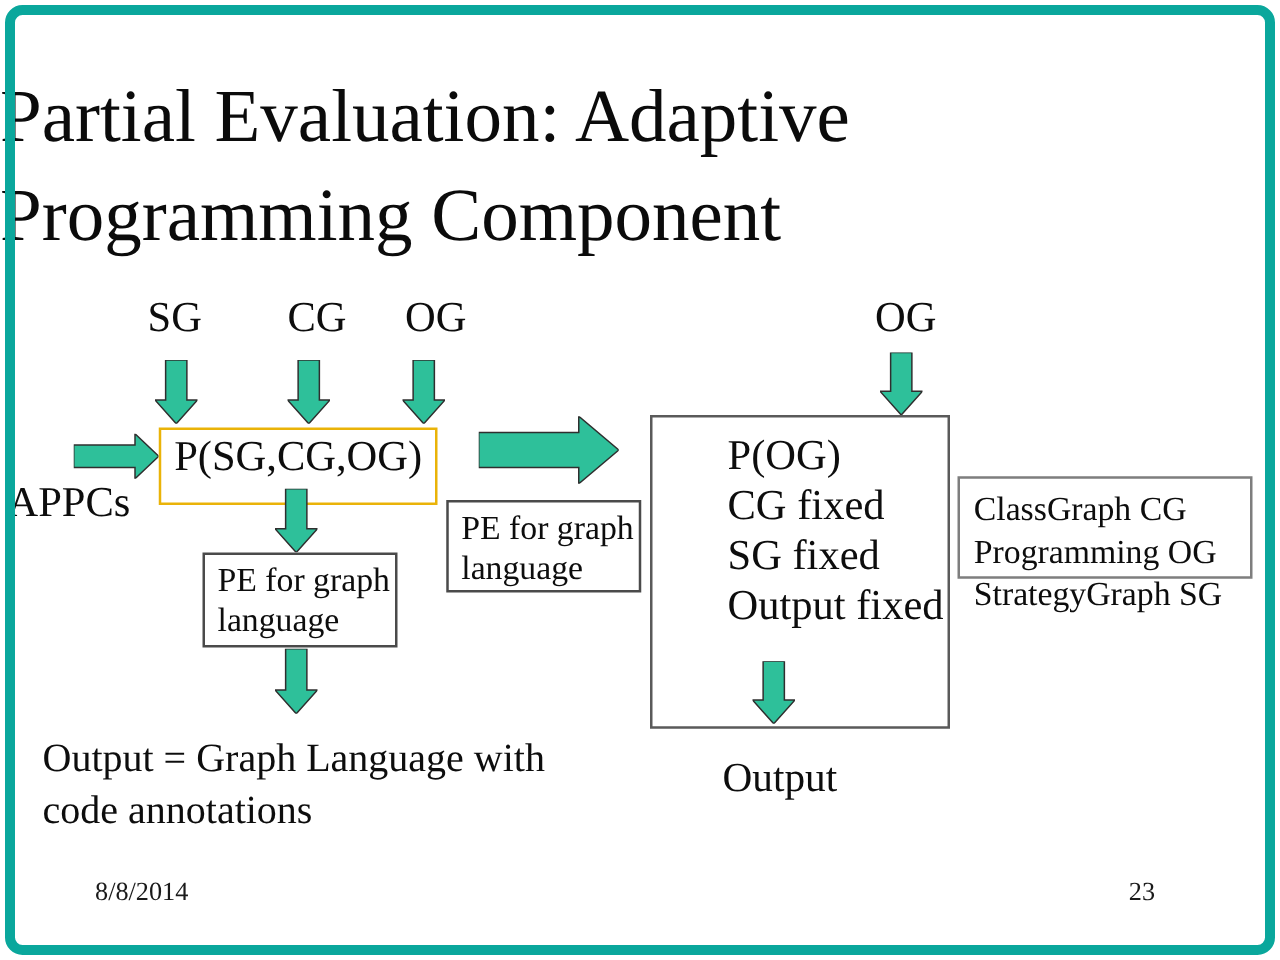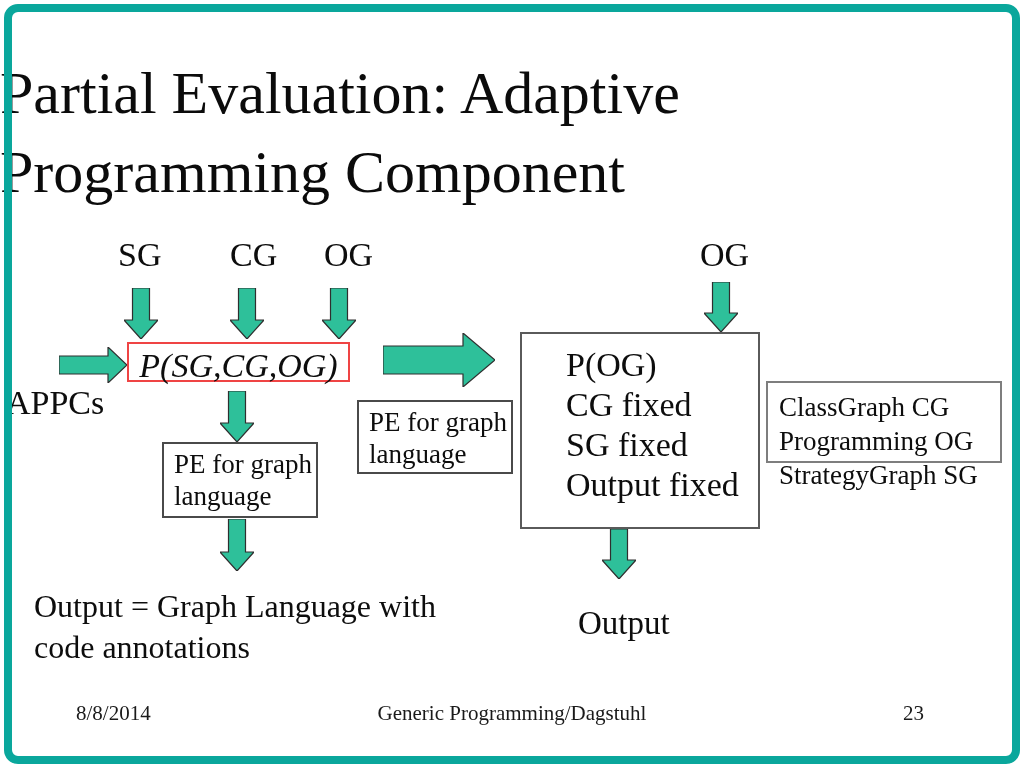--- a/index.html
+++ b/index.html
@@ -23,29 +23,29 @@
     font-size:60px;line-height:79px;
     color:#0b0b0b;
     letter-spacing:0px;
   }
   .lbl{position:absolute;font-size:34px;white-space:nowrap;color:#0d0d0d;}
   .box{
     position:absolute;background:#fff;box-sizing:border-box;
     color:#0d0d0d;
   }
   .pbox{
-    left:127px;top:342px;width:223px;height:40px;
-    border:2px solid #ef4444;
-    font-size:34px;line-height:44px;text-align:center;font-style:italic;
+    left:127px;top:342px;width:223px;height:62px;
+    border:2px solid #eab308;
+    font-size:34px;line-height:44px;text-align:center;
   }
   .pogbox{
-    left:520px;top:332px;width:240px;height:197px;
+    left:520px;top:332px;width:240px;height:251px;
     border:2px solid #5a5a5a;
     font-size:34px;line-height:40px;
-    padding:11px 0 0 44px;
+    padding:11px 0 0 60px;
   }
   .pebox{
     border:2px solid #4a4a4a;
     font-size:27px;line-height:32px;
     padding:4px 0 0 10px;
   }
   .pebox-left{left:162px;top:442px;width:156px;height:76px;}
   .pebox-mid{left:357px;top:400px;width:156px;height:74px;}
   .legendbox{
     left:766px;top:381px;width:236px;height:82px;
@@ -147,18 +147,17 @@
     </svg>
 
   <div class="outtext" style="left:578px;top:603px;font-size:33px;">Output</div>
   <div class="outtext" style="left:34px;top:586px;">
     <div>Output = Graph Language with</div>
     <div>code annotations</div>
   </div>
 
   <div class="footer">
     <span class="date">8/8/2014</span>
-    <span class="center">Generic Programming/Dagstuhl</span>
     <span class="page">23</span>
   </div>
 
   <div class="frame"></div>
 </div>
 
 </body></html>

